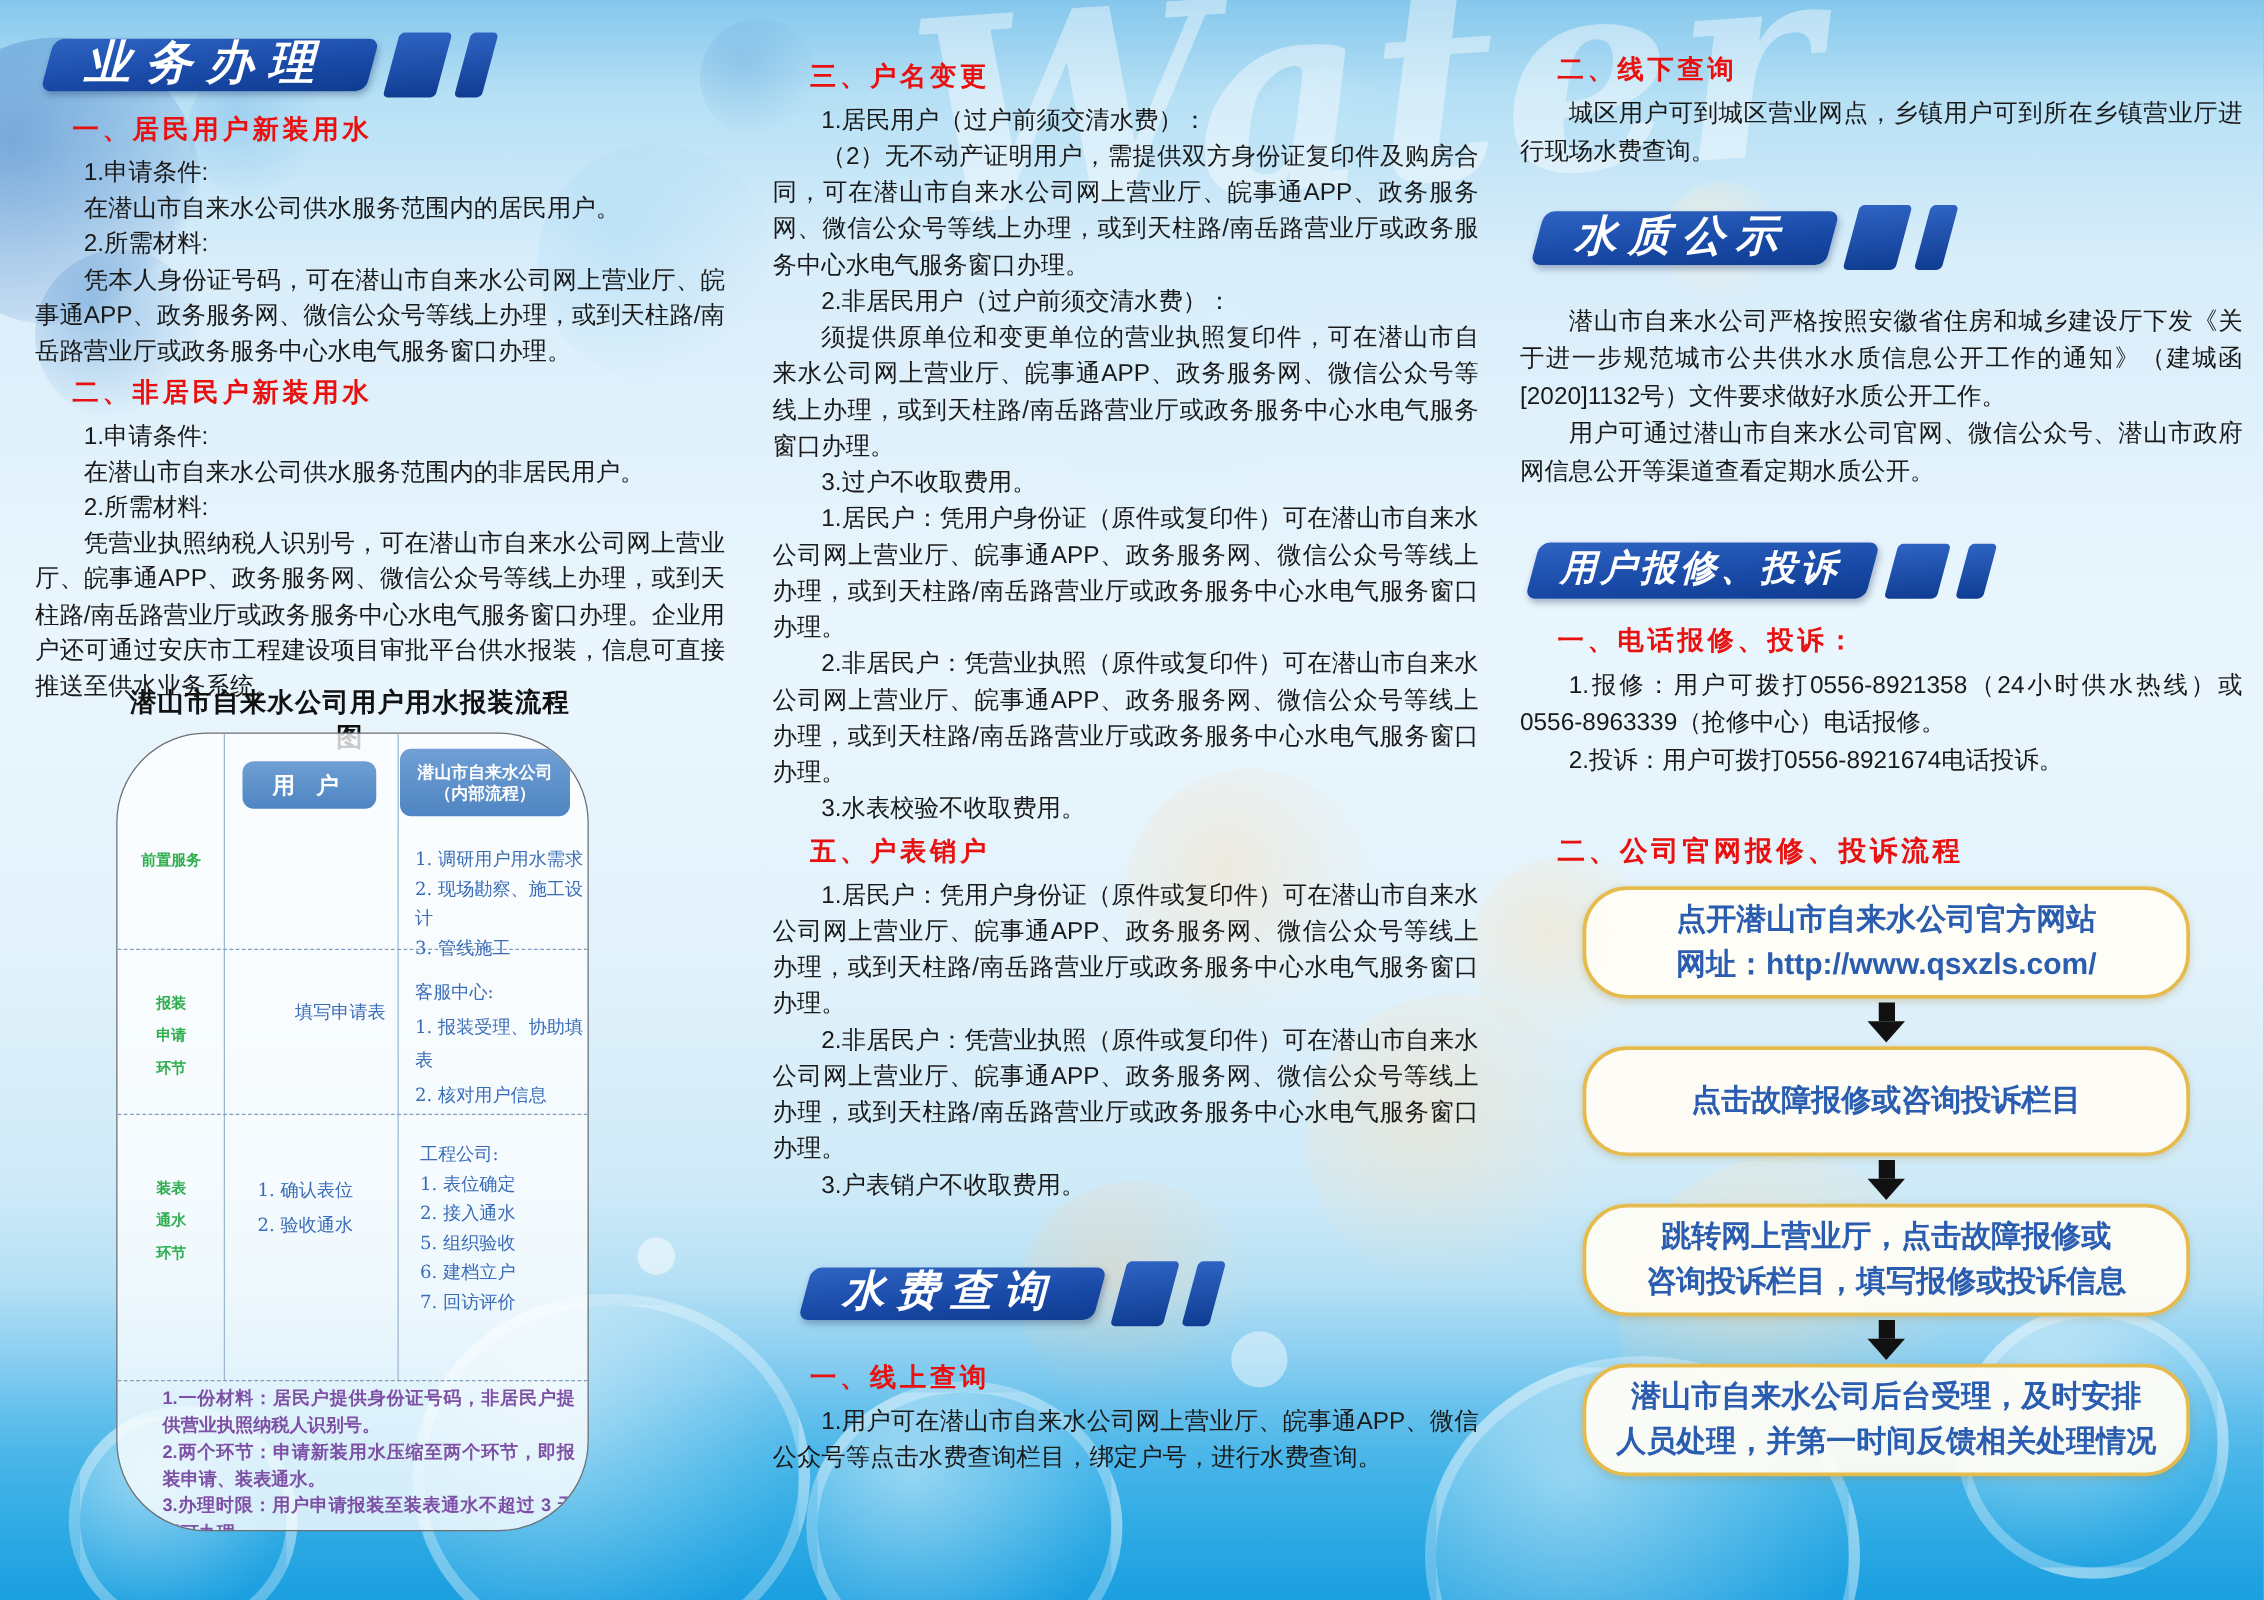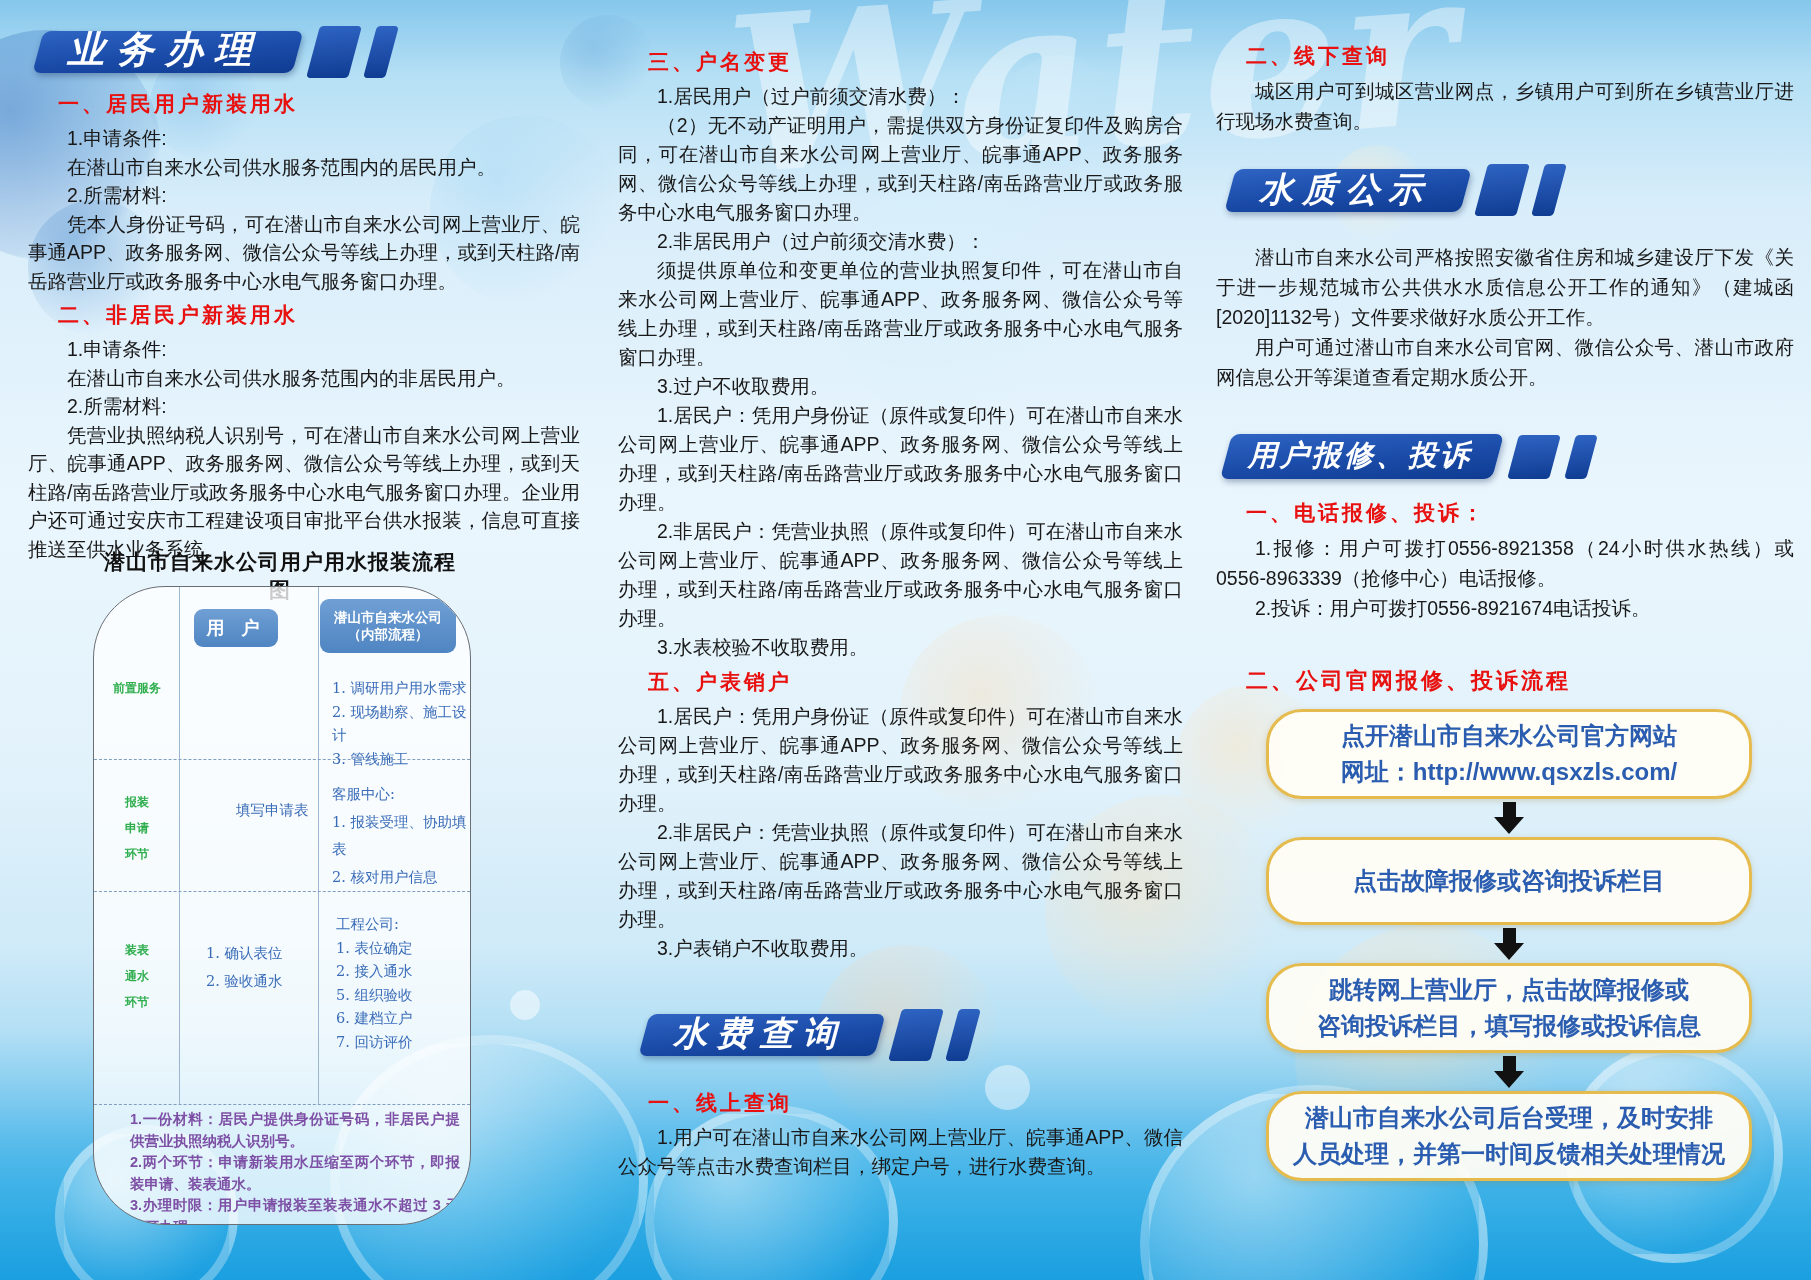--- a/index.html
+++ b/index.html
@@ -108,21 +108,21 @@
     <p class="bp">凭营业执照纳税人识别号，可在潜山市自来水公司网上营业厅、皖事通APP、政务服务网、微信公众号等线上办理，或到天柱路/南岳路营业厅或政务服务中心水电气服务窗口办理。企业用户还可通过安庆市工程建设项目审批平台供水报装，信息可直接推送至供水业务系统。</p>
   </div>
 
   <div class="fc-title">潜山市自来水公司用户用水报装流程图</div>
   <div class="fc">
     <div class="vl" style="left:85px;"></div>
     <div class="vl" style="left:224px;"></div>
     <div class="hl" style="top:172px;"></div>
     <div class="hl" style="top:304px;"></div>
     <div class="hl" style="top:517px;"></div>
-    <div class="fhead" style="left:100px;top:22px;width:84px;height:38px;font-size:18px;letter-spacing:6px;">用  户</div>
+    <div class="fhead" style="left:100px;top:22px;width:107px;height:38px;font-size:18px;letter-spacing:6px;">用  户</div>
     <div class="fhead pre" style="left:226px;top:12px;width:136px;height:54px;font-size:13.5px;line-height:17px;">潜山市自来水公司
 （内部流程）</div>
     <div class="glabel" style="left:6px;top:88px;width:74px;">前置服务</div>
     <div class="fcell" style="left:238px;top:90px;">1. 调研用户用水需求
 2. 现场勘察、施工设计
 3. 管线施工</div>
     <div class="glabel" style="left:16px;top:202px;width:54px;">报装
 申请
 环节</div>
     <div class="fcell" style="left:112px;top:212px;margin-left:30px;">填写申请表</div>

